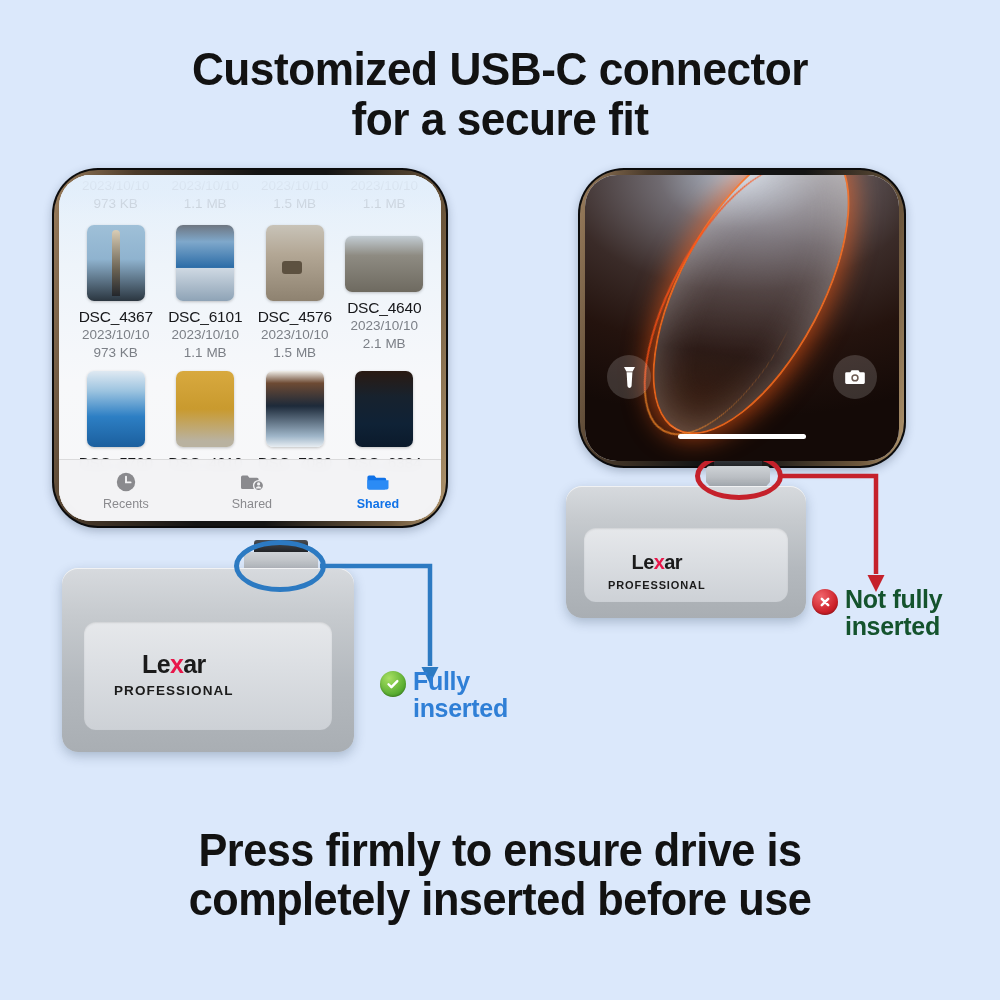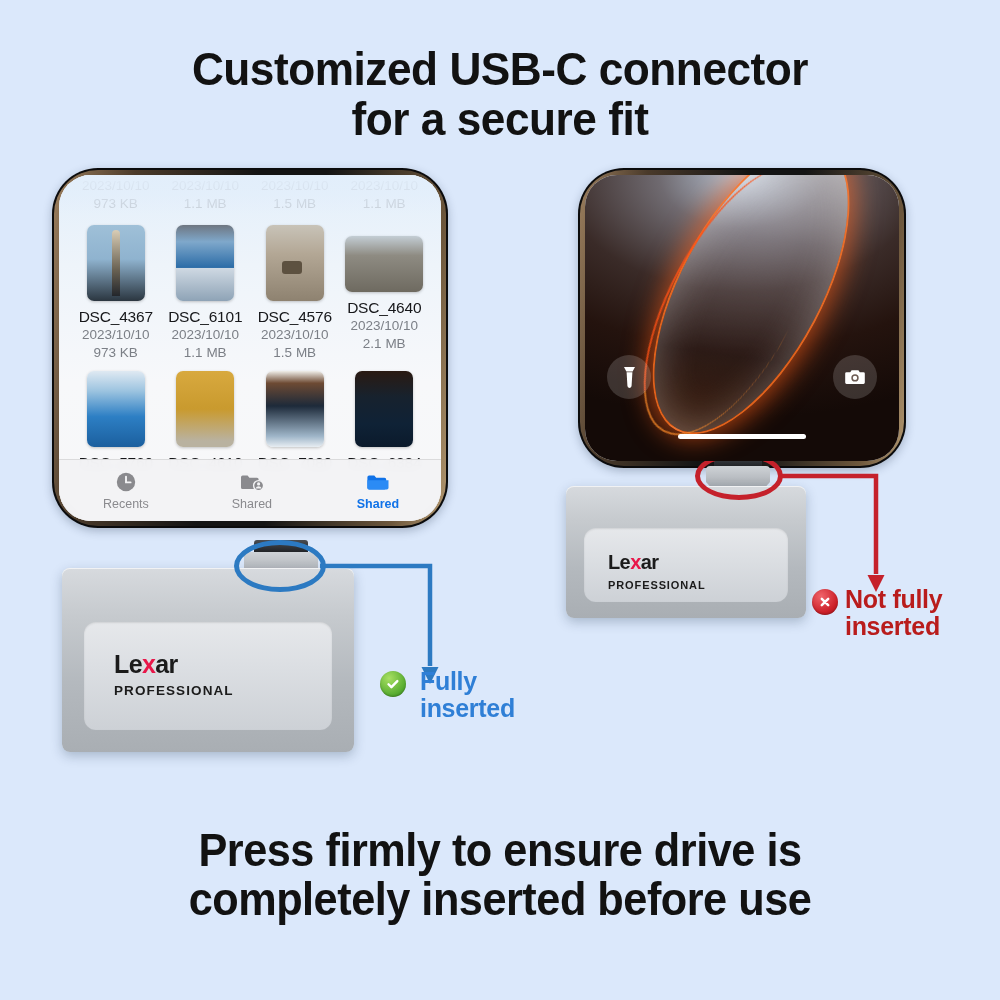--- a/index.html
+++ b/index.html
@@ -114,23 +114,23 @@
     filter: blur(.4px);
   }
   .ls-btn { position: absolute; width: 44px; height: 44px; border-radius: 50%;
     background: rgba(255,255,255,.16); display:flex; align-items:center; justify-content:center; }
   #flashlight-btn { left: 22px; bottom: 62px; }
   #camera-btn { right: 22px; bottom: 62px; }
   .home-indicator { position:absolute; left:50%; transform:translateX(-50%); bottom: 22px;
     width: 128px; height: 5px; border-radius: 3px; background: #fff; }
 
   
-  .ssd { position: absolute; border-radius: 8px;
+  .ssd { position: absolute; border-radius: 16px;
     background: linear-gradient(180deg,#d7dade 0%, #c6cace 26%, #b4b9be 62%, #a9aeb3 100%);
-    box-shadow: 0 4px 12px rgba(25,45,75,.26), inset 0 1px 0 rgba(255,255,255,.65); }
+    box-shadow: 0 4px 12px rgba(25,45,75,.26), inset 0 1px 0 rgba(255,255,255,.65); text-align: center; }
   .ssd-inner { position:absolute; left: 22px; right: 22px; top: 54px; bottom: 22px;
     border-radius: 12px;
     background: linear-gradient(180deg,#e6e8eb 0%, #dcdfe3 40%, #cdd1d6 100%);
     box-shadow: inset 0 1px 2px rgba(0,0,0,.10); }
   .brand { position:absolute; left: 30px; top: 30px; }
   .brand-lexar { font-size: 25px; font-weight: 700; color: #1b1b1b; letter-spacing: -.6px;
     line-height: 1; position: relative; display:inline-block; }
   .brand-x { color: #e8174a; position: relative; }
   .brand-pro { font-size: 13.5px; font-weight: 800; color: #1b1b1b; letter-spacing: 1.1px; margin-top: 6px;}
   #ssd-left { left: 62px; top: 568px; width: 292px; height: 184px; }
@@ -163,23 +163,23 @@
   .callout-label { position: absolute; display: flex; align-items: flex-start; gap: 7px; }
   .badge { width: 26px; height: 26px; border-radius: 50%; flex: 0 0 auto; margin-top: 3px;
     display:flex; align-items:center; justify-content:center; }
   .badge-ok { background: radial-gradient(circle at 35% 28%, #a8e063 0%, #56ab2f 68%, #3d8a20 100%);
     box-shadow: inset 0 -1px 2px rgba(0,0,0,.25); }
   .badge-bad { background: radial-gradient(circle at 35% 28%, #f0646a 0%, #cc1f28 65%, #a4151c 100%);
     box-shadow: inset 0 -1px 2px rgba(0,0,0,.25); }
   .badge svg { width: 16px; height: 16px; }
   .callout-text { font-weight: 800; font-size: 25px; line-height: 1.06; letter-spacing: -.3px; }
   #label-ok { left: 380px; top: 668px; }
-  #label-ok .callout-text { color: #2f7fd6; margin-left: 7px; }
+  #label-ok .callout-text { color: #2f7fd6; }
   #label-bad { left: 812px; top: 586px; }
-  #label-bad .callout-text { color: #b91c1c; }
+  #label-bad .callout-text { color: #14532d; }
 
   svg.arrow { position: absolute; overflow: visible; }
 </style>
 </head>
 <body>
 
 <div class="page">
 
   <div class="headline" id="headline-top">
     <span class="ln">Customized USB-C connector</span>

